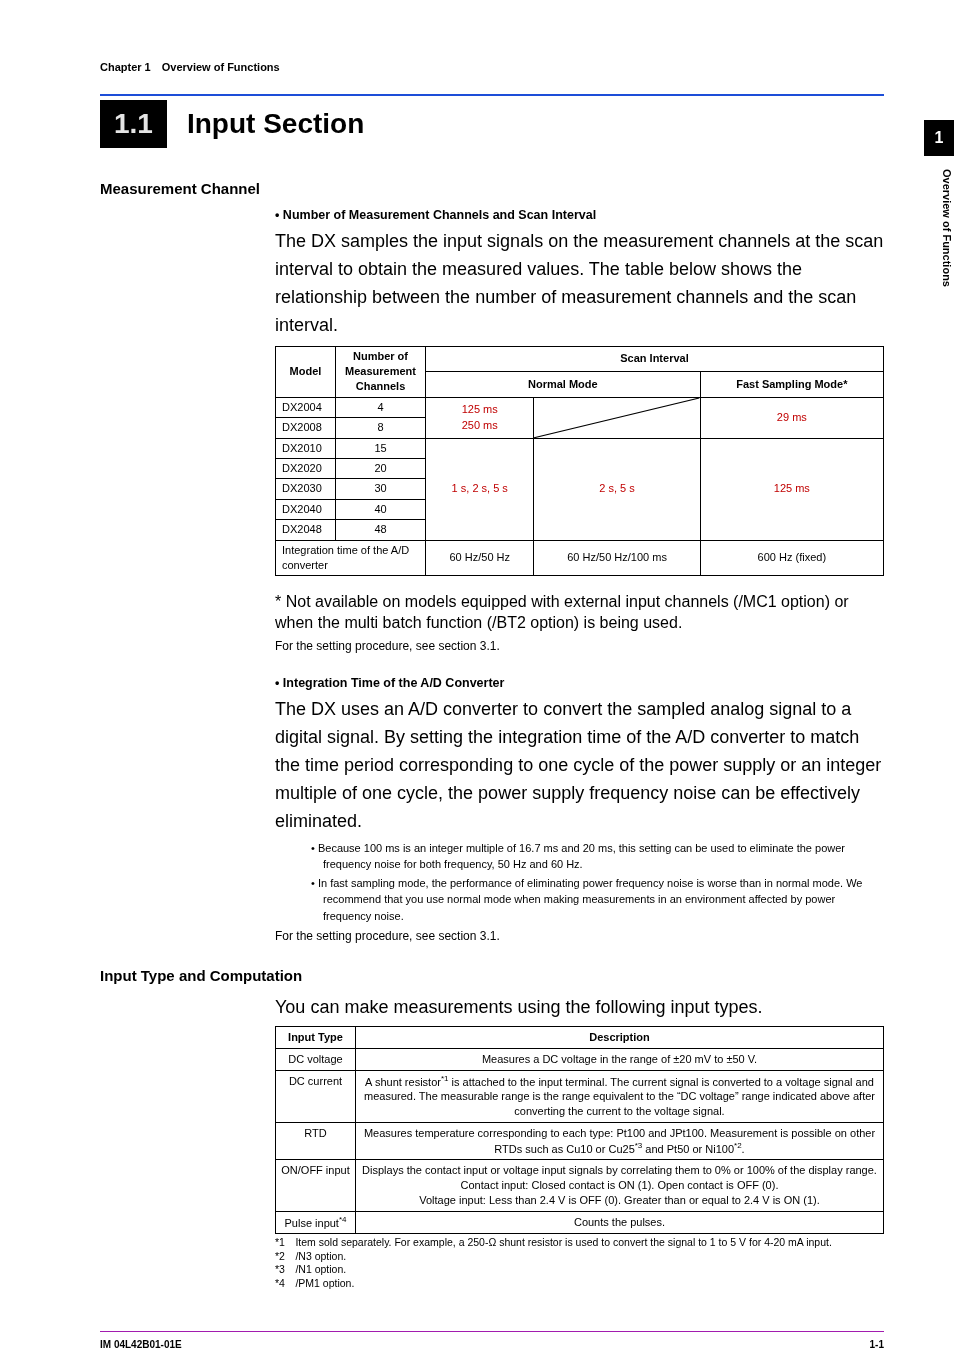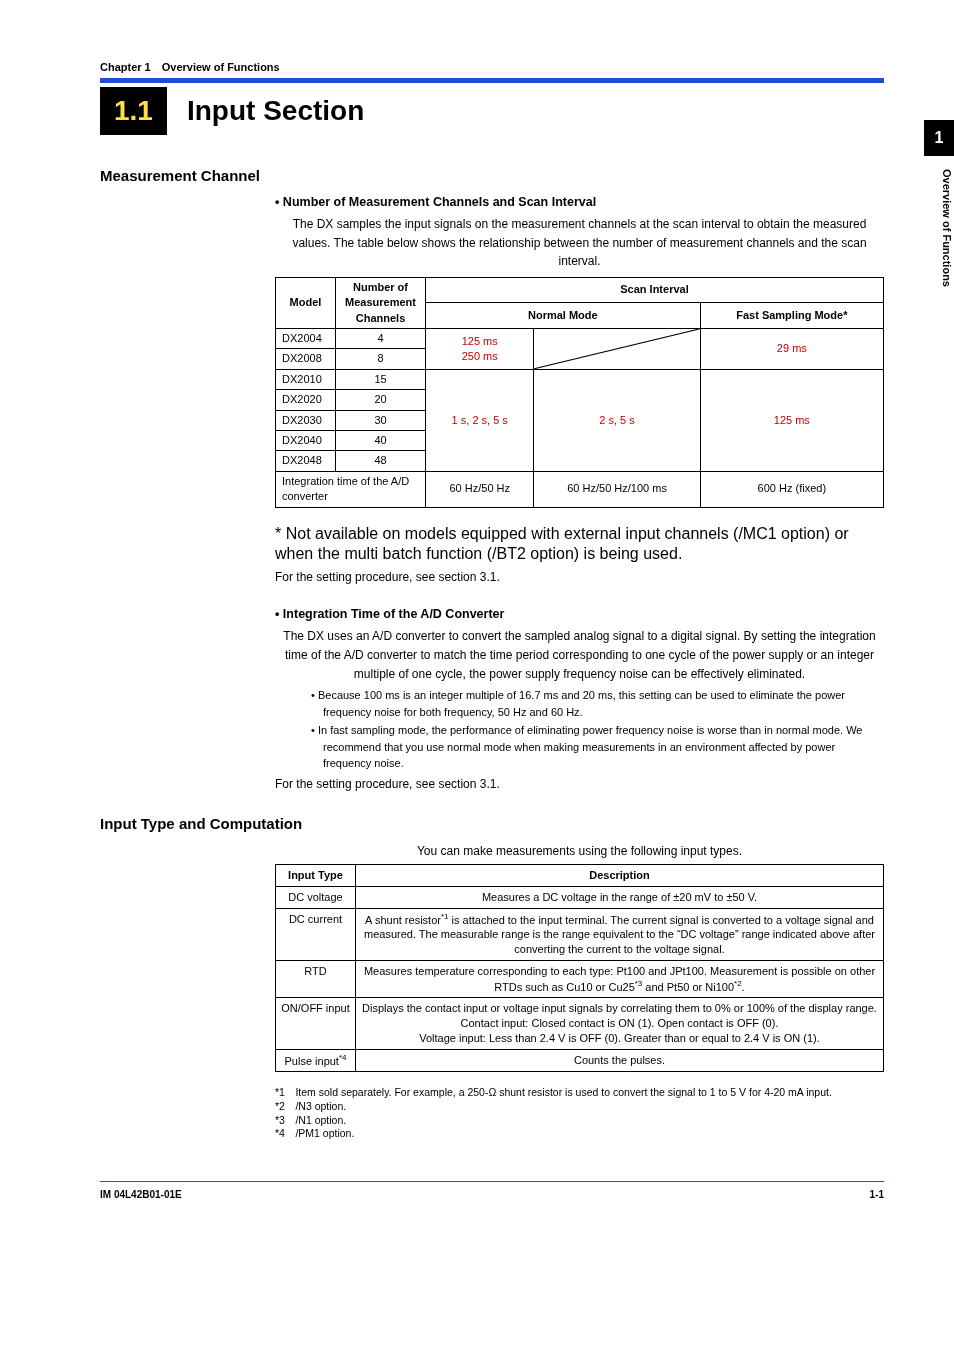--- a/index.html
+++ b/index.html
@@ -35,39 +35,39 @@
     width: 30px;
     writing-mode: vertical-rl;
     font-size: 11px;
     font-weight: bold;
     padding-top: 4px;
     text-align: left;
   }
   .chapter-line {
     font-size: 11px;
     font-weight: bold;
-    padding-bottom: 3px;
-    border-bottom: 5px solid #1d4ed8;
+    padding-bottom: 19px;
+    border-bottom: 2px solid #1d4ed8;
     margin-bottom: 4px;
   }
   .heading-row { display: flex; align-items: stretch; margin-bottom: 30px; }
   .heading-num-box {
     background: #000;
-    color: #fde047;
+    color: #e5e5e5;
     font-size: 28px;
     font-weight: bold;
     padding: 4px 14px;
     margin-right: 20px;
   }
   .heading-text { font-size: 28px; font-weight: bold; align-self: center; }
   .h2 { font-size: 15px; font-weight: bold; margin-bottom: 8px; }
   .indent-1 { margin-left: 175px; }
   .h3 { font-size: 12.5px; font-weight: bold; margin-bottom: 4px; }
   .h3::before { content: "• "; }
-  .body-text { font-size: 12px; margin-bottom: 4px; line-height: 1.55; text-align: center; }
+  .body-text { font-size: 18px; margin-bottom: 4px; line-height: 1.55; }
   table { border-collapse: collapse; width: 100%; font-size: 11px; }
   th, td { border: 1px solid #000; padding: 2px 6px; vertical-align: middle; }
   th { font-weight: bold; text-align: center; }
   .tbl1 { margin-top: 6px; }
   .tbl1 td.left { text-align: left; }
   .tbl1 td.center { text-align: center; }
   .red { color: #c00000; }
   .footnote { font-size: 16px; margin-top: 16px; line-height: 1.3; }
   .footnote-star::before { content: "* "; }
   .ref-line { font-size: 12px; margin-top: 4px; }
@@ -80,21 +80,21 @@
   .sup { font-size: 8px; vertical-align: super; }
   .footer {
     margin-top: 40px;
     border-top: 1px solid #a21caf;
     padding-top: 6px;
     font-size: 10px;
     display: flex;
     justify-content: space-between;
     font-weight: bold;
   }
-  .footnote-block { font-size: 10.5px; line-height: 1.3; margin-top: 14px; }
+  .footnote-block { font-size: 10.5px; line-height: 1.3; margin-top: 2px; }
   .footnote-block div { text-indent: -22px; padding-left: 22px; }
   .diag-cell { position: relative; }
   .diag-cell svg { position: absolute; top: 0; left: 0; width: 100%; height: 100%; }
   .col-model { width: 60px; }
   .col-ch { width: 90px; }
 </style>
 </head>
 <body>
 
 <div class="side-tab">1</div>

